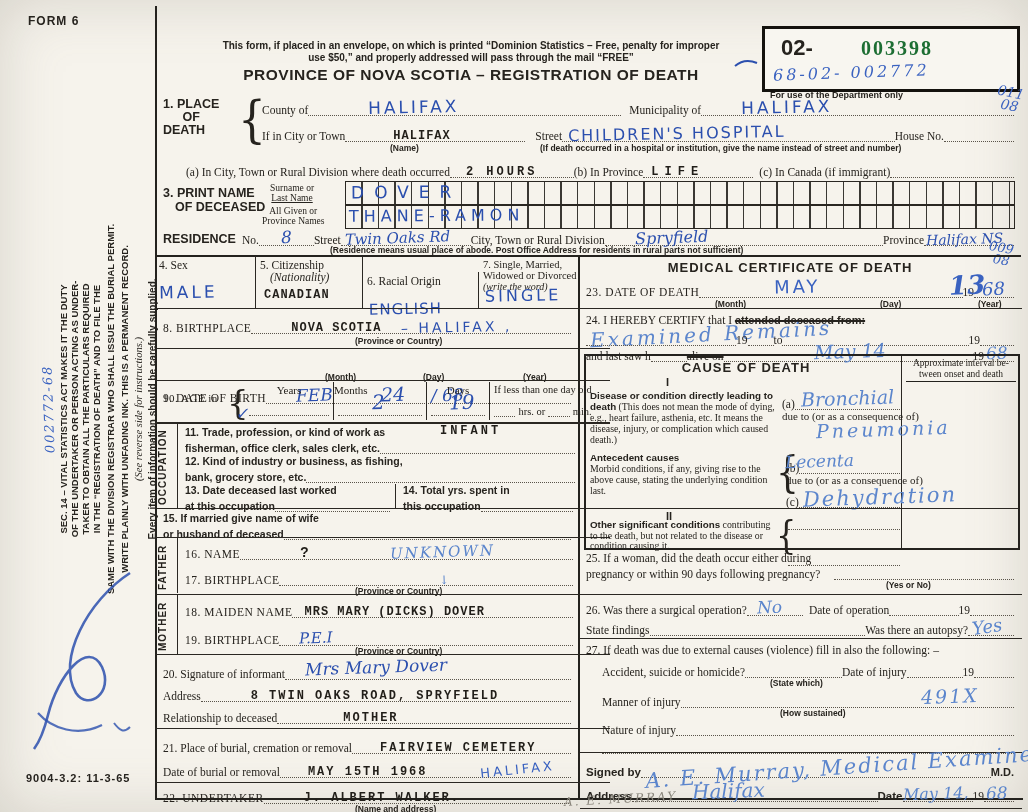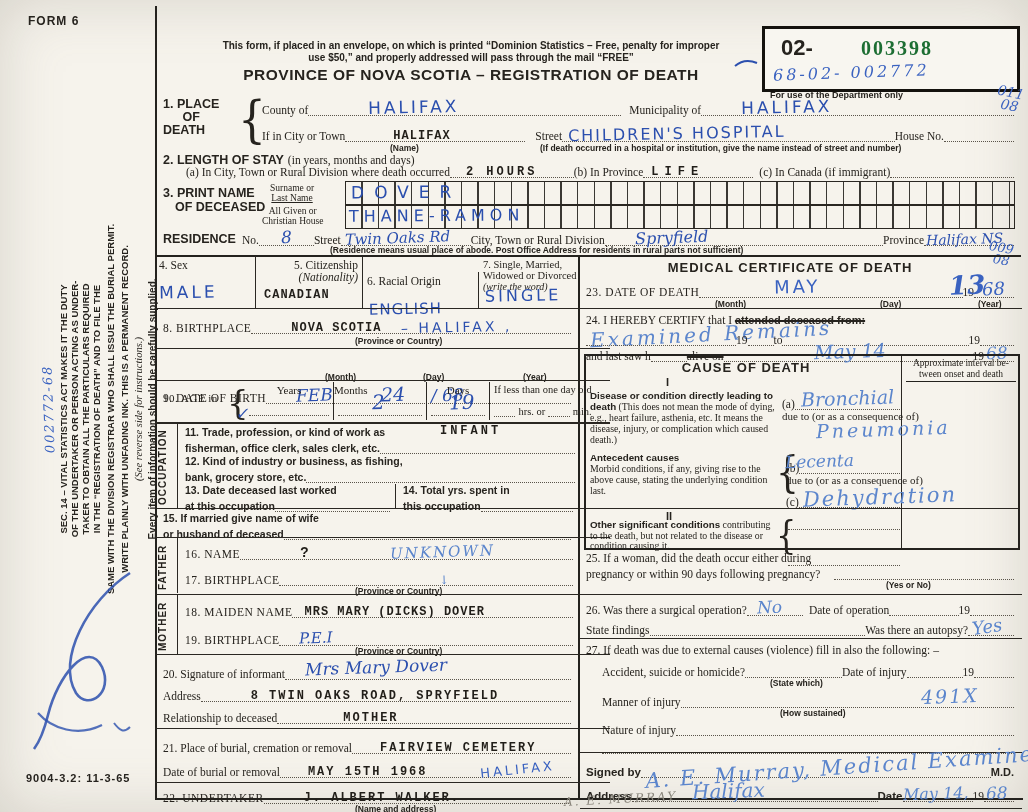--- a/index.html
+++ b/index.html
@@ -118,24 +118,20 @@
     <span class="lbl" style="margin-left:10px">Street</span>
     <span class="fill">
       <span class="val hwp" style="left:6px;font-size:16px;letter-spacing:2px">CHILDREN'S HOSPITAL</span>
     </span>
     <span class="lbl">House No.</span>
     <span class="fill" style="max-width:70px"></span>
   </div>
   <div class="abs sub" style="left:390px;top:143px;">(Name)</div>
   <div class="abs sub" style="left:540px;top:143px;">(If death occurred in a hospital or institution, give the name instead of street and number)</div>
 
-  <div class="abs" style="left:163px;top:150px;">
-    <span class="sansb" style="font-size:12.5px">2. LENGTH OF STAY</span>
-    <span class="lbl">(in years, months and days)</span>
-  </div>
   <div class="abs row" style="left:186px;top:162px;width:828px;">
     <span class="lbl">(a) In City, Town or Rural Division where death occurred</span>
     <span class="fill" style="max-width:150px">
       <span class="val typed" style="left:16px;letter-spacing:3px">2 HOURS</span>
     </span>
     <span class="lbl">(b) In Province</span>
     <span class="fill" style="max-width:110px">
       <span class="val typed" style="left:8px;letter-spacing:6px">LIFE</span>
     </span>
     <span class="lbl" style="margin-left:6px">(c) In Canada (if immigrant)</span>
@@ -149,21 +145,21 @@
   </div>
   <div class="abs serif" style="left:270px;top:183px;font-size:9.5px;text-align:center;line-height:10px;">
     <div>Surname or</div>
     <div style="text-decoration:underline">Last Name</div>
   </div>
   <div class="comb" style="left:345px;top:181px;width:668px;"></div>
   <div class="abs hwp" style="left:351px;top:182px;font-size:17px;letter-spacing:10px;transform:rotate(-.5deg)">DOVER</div>
 
   <div class="abs serif" style="left:262px;top:206px;font-size:9.5px;text-align:center;line-height:10px;">
     <div>All Given or</div>
-    <div>Christian House</div>
+    <div>Province Names</div>
   </div>
   <div class="comb" style="left:345px;top:205px;width:668px;"></div>
   <div class="abs hwp" style="left:349px;top:206px;font-size:16px;letter-spacing:5px;transform:rotate(-.5deg)">THANE-RAMON</div>
 
   <div class="abs row" style="left:163px;top:230px;width:851px;">
     <span class="sansb" style="font-size:12.5px">RESIDENCE</span>
     <span class="lbl" style="margin-left:6px">No.</span>
     <span class="fill" style="max-width:55px">
       <span class="val hwc" style="left:22px;font-size:17px">8</span>
     </span>
@@ -189,21 +185,21 @@
   <div class="abs" style="left:155px;top:255px;width:866px;border-top:2px solid #24221e;"></div>
   <div class="abs" style="left:578px;top:255px;height:543px;border-left:2px solid #24221e;"></div>
 
   <div class="abs" style="left:155px;top:256px;width:423px;height:539px;padding-left:32px;">
 
     <div class="abs" style="left:0;top:0;width:423px;height:52px;display:flex;">
       <div style="flex:0 0 92px;border-right:1.4px solid #2a2722;position:relative;padding:3px 4px;">
         <div class="lbl">4. Sex</div>
         <div class="abs hwp" style="left:4px;top:26px;font-size:17px">MALE</div>
       </div>
-      <div style="flex:0 0 98px;border-right:1.4px solid #2a2722;position:relative;padding:3px 4px;text-align:right;">
+      <div style="flex:0 0 98px;border-right:1.4px solid #2a2722;position:relative;padding:3px 4px;">
         <div class="lbl">5. Citizenship</div>
         <div class="lbl it" style="margin-left:10px">(Nationality)</div>
         <div class="abs typed" style="left:8px;top:32px;letter-spacing:1px">CANADIAN</div>
       </div>
       <div style="flex:0 0 107px;border-right:1.4px solid #2a2722;position:relative;padding:3px 4px;margin-top:16px;">
         <div class="lbl">6. Racial Origin</div>
         <div class="abs hwp" style="left:6px;top:28px;font-size:15px;letter-spacing:1px">ENGLISH</div>
       </div>
       <div style="flex:1;position:relative;padding:3px 4px;">
         <div class="lbl" style="font-size:10.5px">7. Single, Married,</div>

